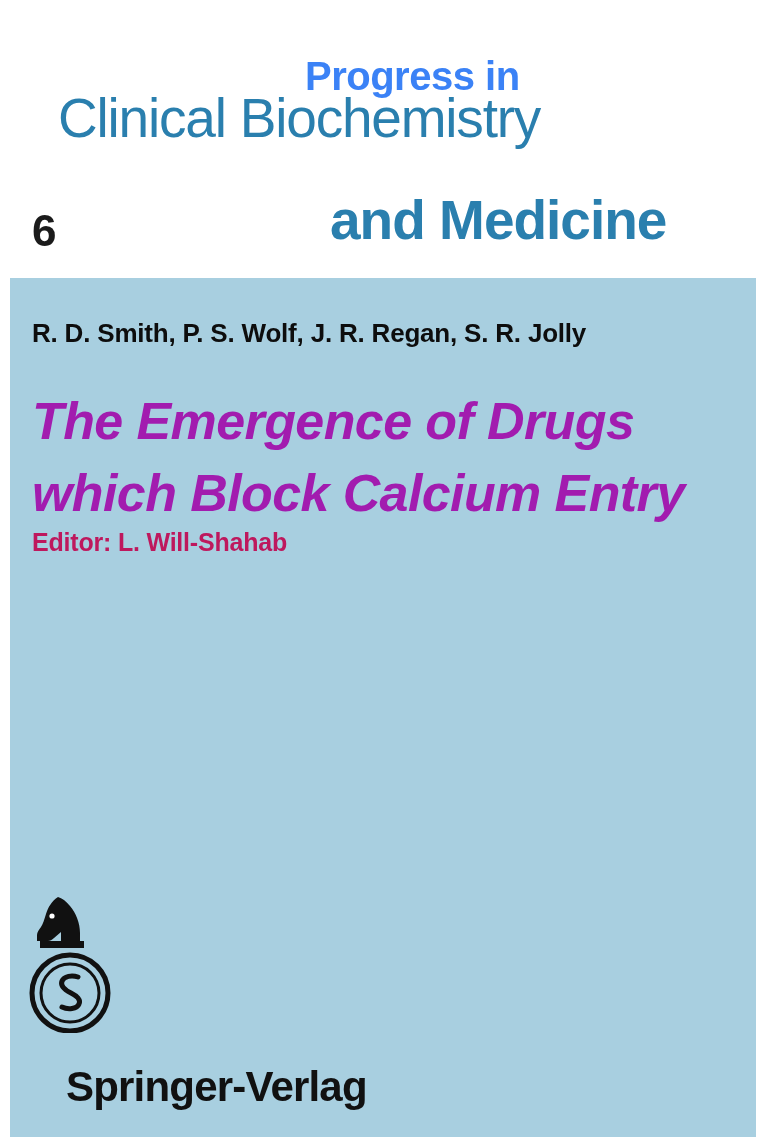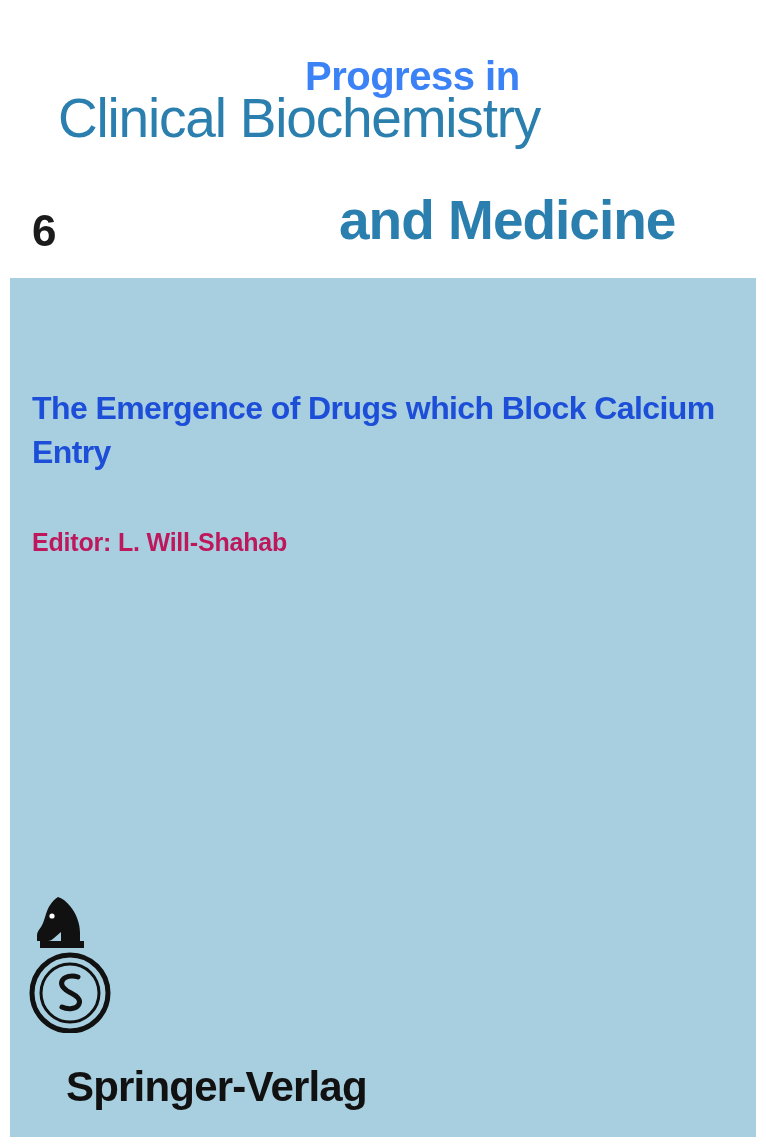--- a/index.html
+++ b/index.html
@@ -57,21 +57,20 @@
   }
   .masthead .series-line2 {
     position: absolute;
     left: 320px;
     top: 180px;
     font-size: 55px;
     font-weight: bold;
     color: #2a7fae;
     letter-spacing: -1px;
     white-space: nowrap;
-    margin-left: 9px;
   }
   .masthead .volume {
     position: absolute;
     left: 22px;
     top: 198px;
     font-size: 44px;
     font-weight: bold;
     color: #1b1b1b;
   }
   
@@ -83,25 +82,26 @@
     font-weight: bold;
     color: #0d0d0d;
     white-space: nowrap;
     letter-spacing: -0.2px;
   }
   .title {
     position: absolute;
     left: 22px;
     top: 378px;
     width: 700px;
-    font-size: 32px;
+    font-size: 52px;
     font-weight: bold;
-    color: #1d4ed8;
+    color: #a21caf;
     line-height: 1.38;
     letter-spacing: -0.6px;
+    font-style: italic;
   }
   .editor {
     position: absolute;
     left: 22px;
     top: 520px;
     font-size: 25px;
     font-weight: bold;
     color: #be185d;
     letter-spacing: -0.2px;
   }
@@ -129,20 +129,21 @@
 <div class="cover">
   <div class="panel">
 
     <div class="masthead">
       <div class="series-top">Progress in</div>
       <div class="series-line1">Clinical Biochemistry</div>
       <div class="series-line2">and Medicine</div>
       <div class="volume">6</div>
     </div>
 
+    <div class="authors">R. D. Smith, P. S. Wolf, J. R. Regan, S. R. Jolly</div>
 
     <div class="title">The Emergence of Drugs which Block Calcium Entry</div>
 
     <div class="editor">Editor: L. Will-Shahab</div>
 
     <div class="logo">
       <svg width="84" height="140" viewBox="0 0 84 140" xmlns="http://www.w3.org/2000/svg">
 
         <path d="M30 4 C24 8 20 14 18 21 C16 27 15 31 13 34 C11 37 9 39 9 42 L9 48 L20 48 C22 48 24 47 26 45 L33 39 L33 48 L52 48 L52 40 C52 30 48 20 42 13 C38 8 34 5 30 4 Z" fill="#111111"></path>
         <circle cx="24" cy="23" r="2.6" fill="#ffffff"></circle>

